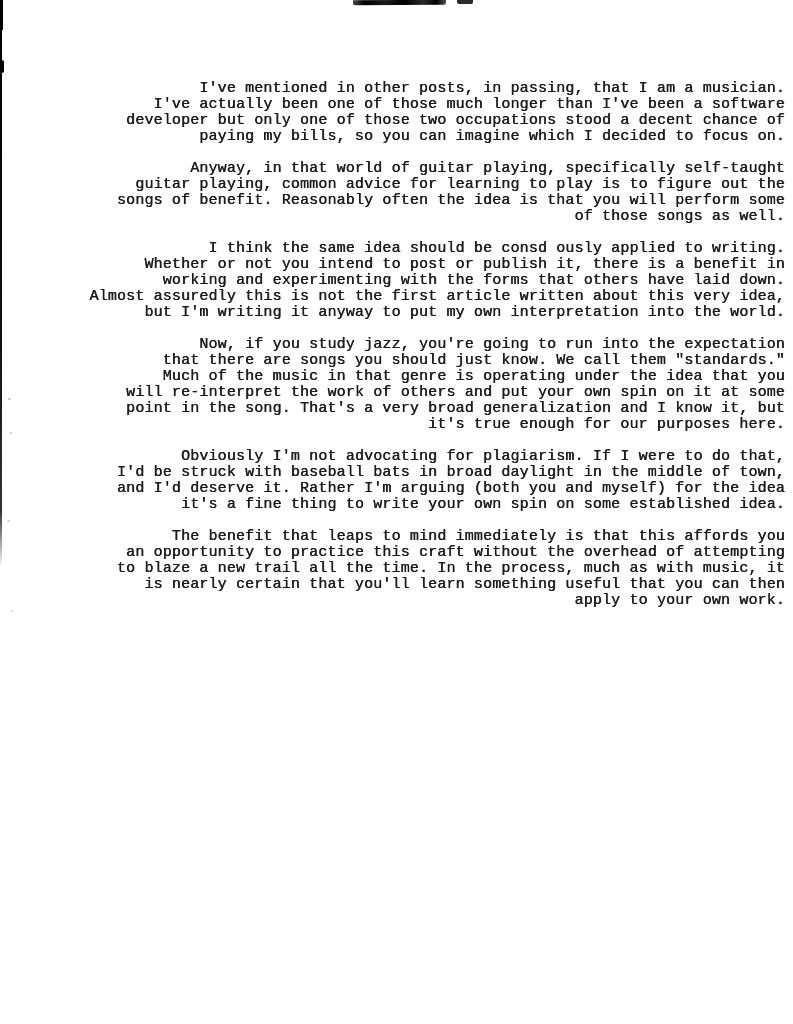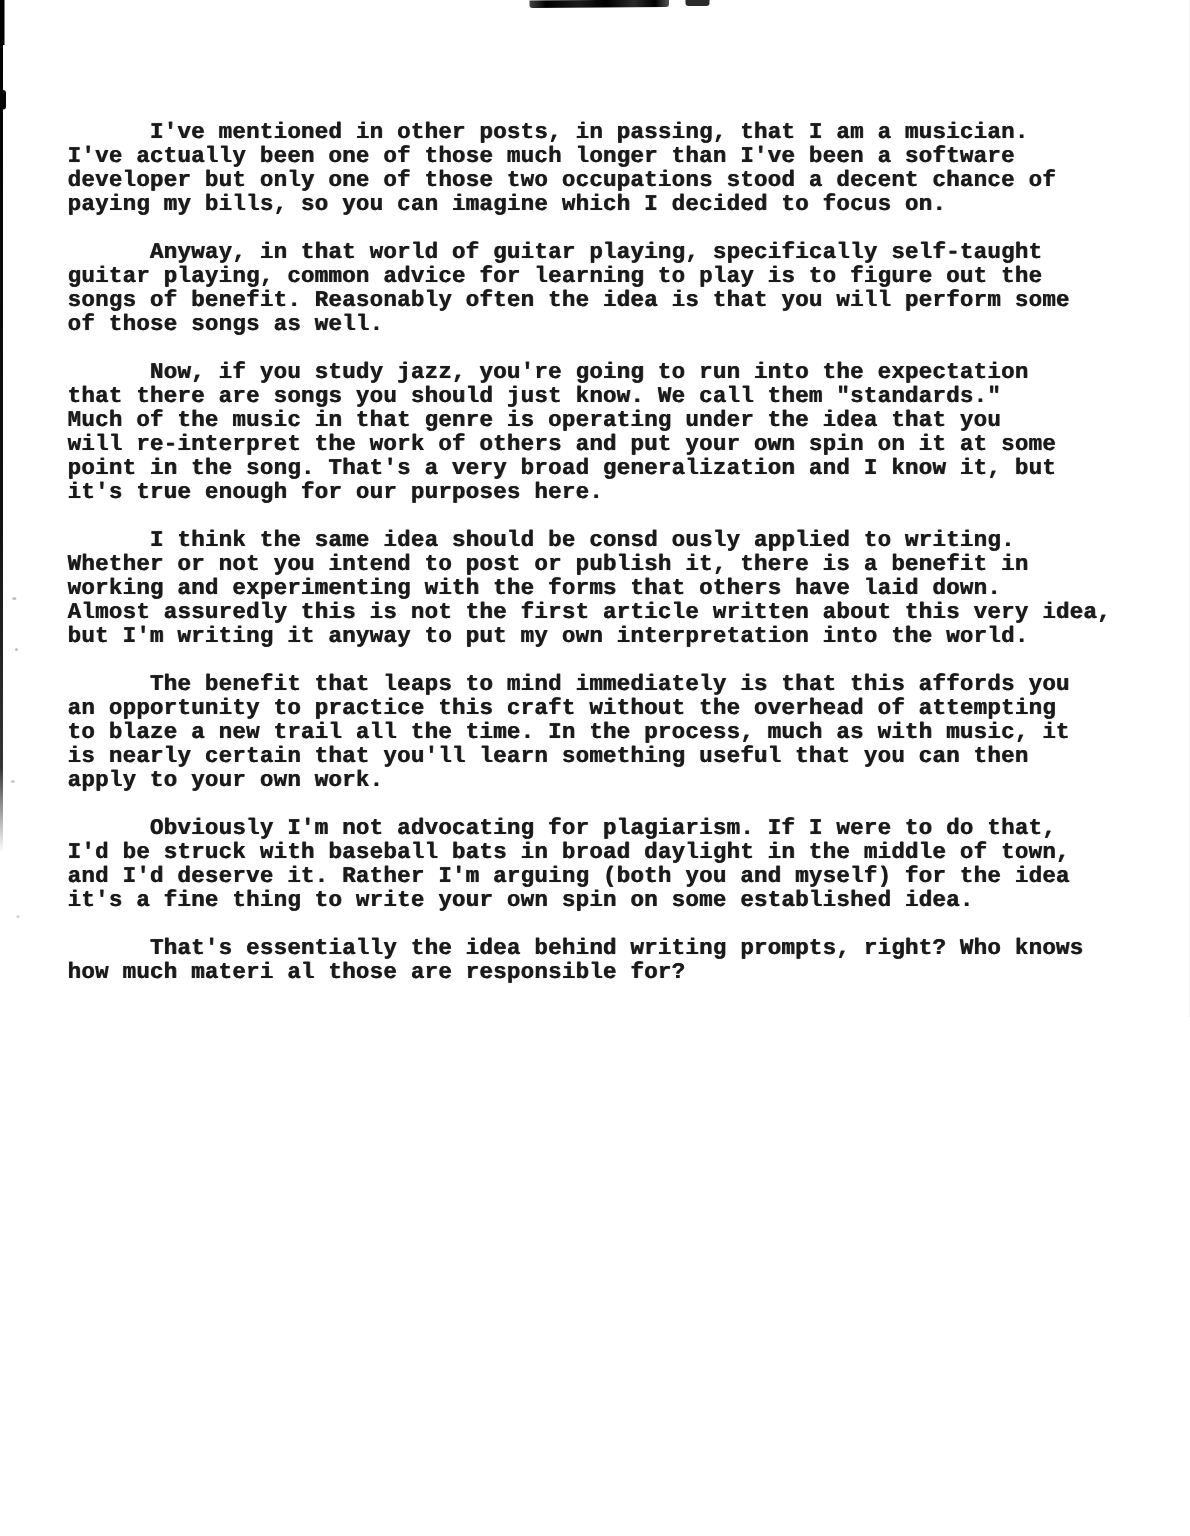--- a/index.html
+++ b/index.html
@@ -15,24 +15,25 @@
     overflow: hidden;
   }
   .body-text {
     position: absolute;
     left: 45px;
     top: 81px;
     width: 740px;
     font-family: "Liberation Mono", "DejaVu Sans Mono", monospace;
     font-size: 15px;
     line-height: 16px;
-    font-weight: 700;
+    font-weight: 400;
     letter-spacing: 0.15px;
     color: #1a1a1a;
     text-shadow: 0.4px 0 0 rgba(26,26,26,0.75), 0 0 0.6px rgba(26,26,26,0.55);
+    text-align: right;
   }
   .para {
     margin: 0 0 16px 0;
     white-space: pre;
   }
   
   .edge-line {
     position: absolute;
     left: 0; top: 0;
     width: 2px; height: 568px;
@@ -89,37 +90,35 @@
 
   <div class="body-text">
     <p class="para">      I've mentioned in other posts, in passing, that I am a musician.
 I've actually been one of those much longer than I've been a software
 developer but only one of those two occupations stood a decent chance of
 paying my bills, so you can imagine which I decided to focus on.</p>
     <p class="para">      Anyway, in that world of guitar playing, specifically self-taught
 guitar playing, common advice for learning to play is to figure out the
 songs of benefit. Reasonably often the idea is that you will perform some
 of those songs as well.</p>
+    <p class="para">      I think the same idea should be consd ously applied to writing.
+Whether or not you intend to post or publish it, there is a benefit in
+working and experimenting with the forms that others have laid down.
+Almost assuredly this is not the first article written about this very idea,
+but I'm writing it anyway to put my own interpretation into the world.</p>
     <p class="para">      Now, if you study jazz, you're going to run into the expectation
 that there are songs you should just know. We call them "standards."
 Much of the music in that genre is operating under the idea that you
 will re-interpret the work of others and put your own spin on it at some
 point in the song. That's a very broad generalization and I know it, but
 it's true enough for our purposes here.</p>
-    <p class="para">      I think the same idea should be consd ously applied to writing.
-Whether or not you intend to post or publish it, there is a benefit in
-working and experimenting with the forms that others have laid down.
-Almost assuredly this is not the first article written about this very idea,
-but I'm writing it anyway to put my own interpretation into the world.</p>
+    <p class="para">      Obviously I'm not advocating for plagiarism. If I were to do that,
+I'd be struck with baseball bats in broad daylight in the middle of town,
+and I'd deserve it. Rather I'm arguing (both you and myself) for the idea
+it's a fine thing to write your own spin on some established idea.</p>
     <p class="para">      The benefit that leaps to mind immediately is that this affords you
 an opportunity to practice this craft without the overhead of attempting
 to blaze a new trail all the time. In the process, much as with music, it
 is nearly certain that you'll learn something useful that you can then
 apply to your own work.</p>
-    <p class="para">      Obviously I'm not advocating for plagiarism. If I were to do that,
-I'd be struck with baseball bats in broad daylight in the middle of town,
-and I'd deserve it. Rather I'm arguing (both you and myself) for the idea
-it's a fine thing to write your own spin on some established idea.</p>
-    <p class="para">      That's essentially the idea behind writing prompts, right? Who knows
-how much materi al those are responsible for?</p>
   </div>
 
 </div>
 
 </body></html>

